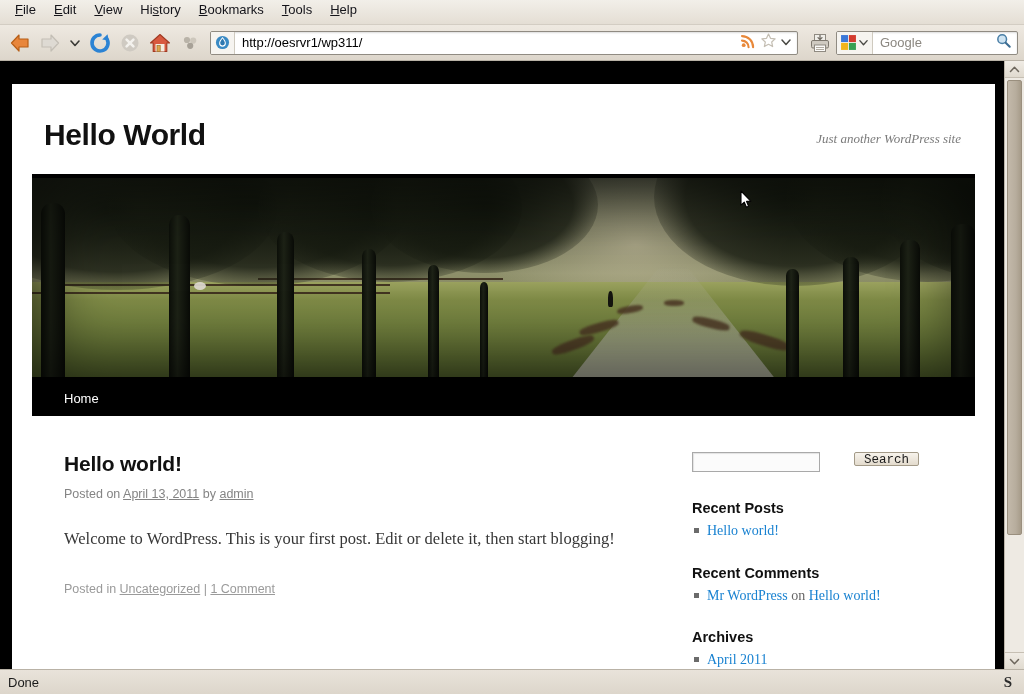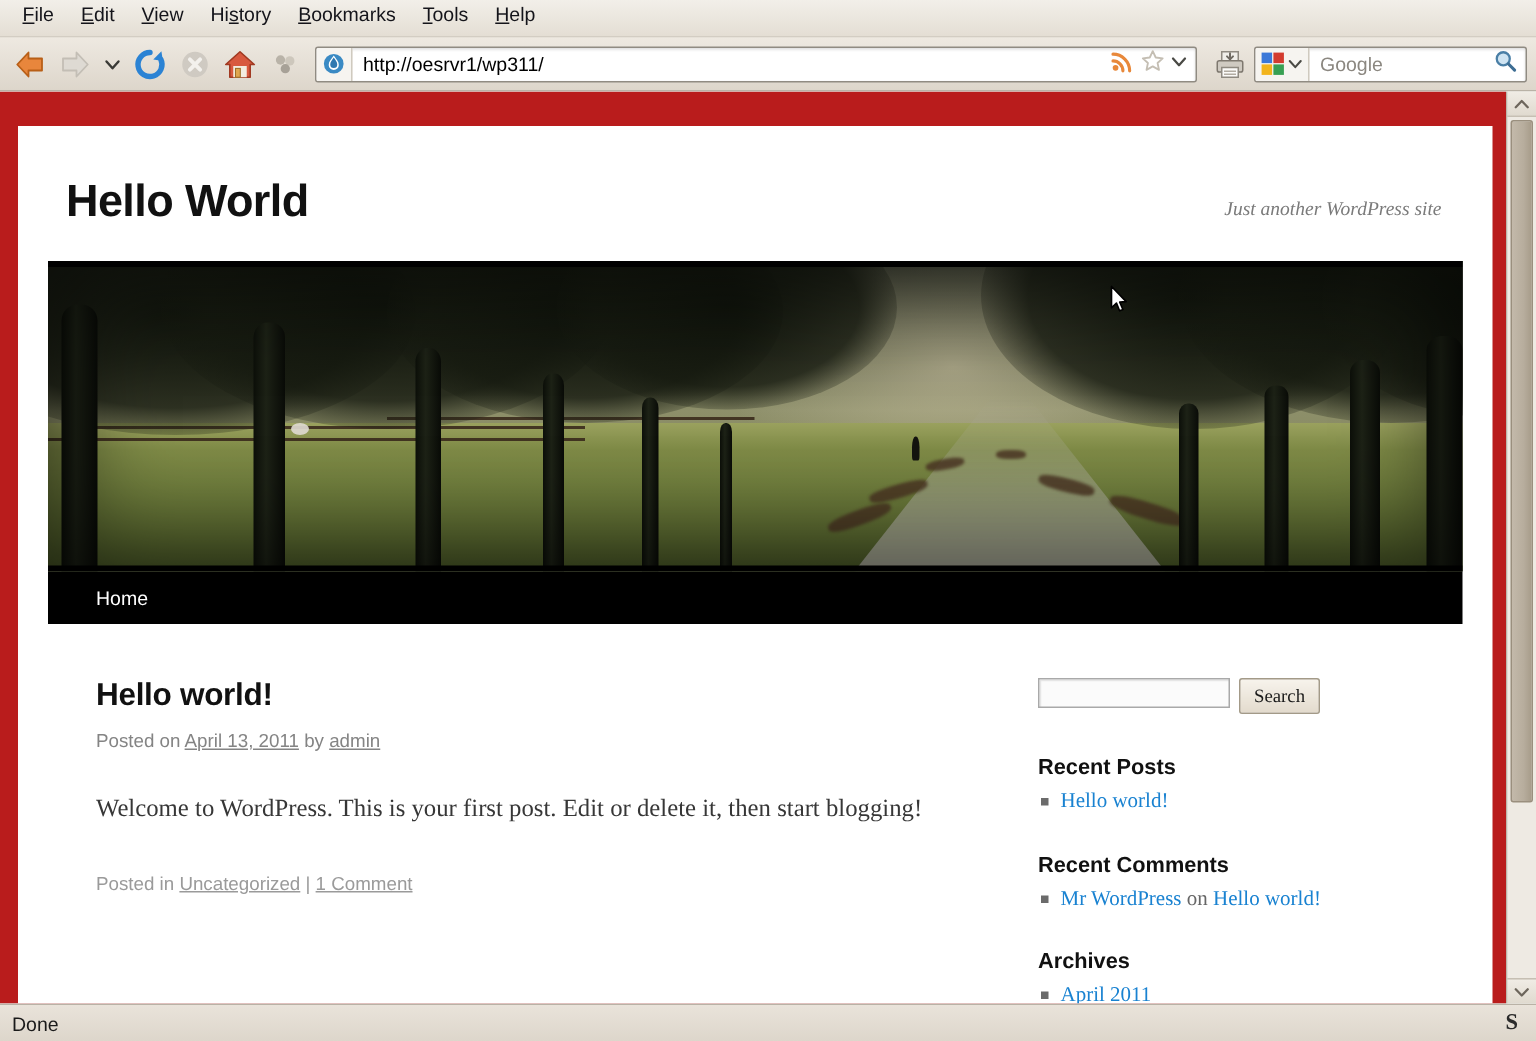--- a/index.html
+++ b/index.html
@@ -116,21 +116,21 @@
   
   #viewport {
     flex: 1 1 auto;
     position: relative;
     background: #f1f1f1;
     overflow: hidden;
     display: flex;
   }
   #page {
     flex: 1 1 auto;
-    background: #b91c1c;
+    background: #000000;
     overflow: hidden;
     position: relative;
   }
   #pageinner {
     position: absolute;
     left: 12px; top: 23px;
     width: 983px;
     background: #ffffff;
     padding: 0;
     min-height: 700px;
@@ -355,29 +355,30 @@
     margin-bottom: 28px;
     gap: 6px;
   }
   .search-field {
     width: 128px; height: 20px;
     background: #fbfbfb;
     border: 1px solid #a9a9a9;
     box-shadow: inset 1px 1px 1px rgba(0,0,0,.10);
   }
   .search-btn {
-    height: 24px;
+    height: 14px;
     padding: 0 9px;
     font-size: 12.5px;
-    font-family: Liberation Serif, serif;
+    font-family: Liberation Mono, monospace;
     color: #1a1a1a;
     background: linear-gradient(to bottom, #f7f3ec 0%, #e3dbcd 100%);
     border: 1px solid #a39a88;
     border-radius: 2px;
     cursor: default;
+    margin-left: 28px;
   }
   .widget-title {
     font-size: 14.5px;
     font-weight: bold;
     color: #111;
     margin: 12px 0 4px 0;
   }
   .widget + .widget { margin-top: 23px; }
   .widget ul {
     list-style: none;

